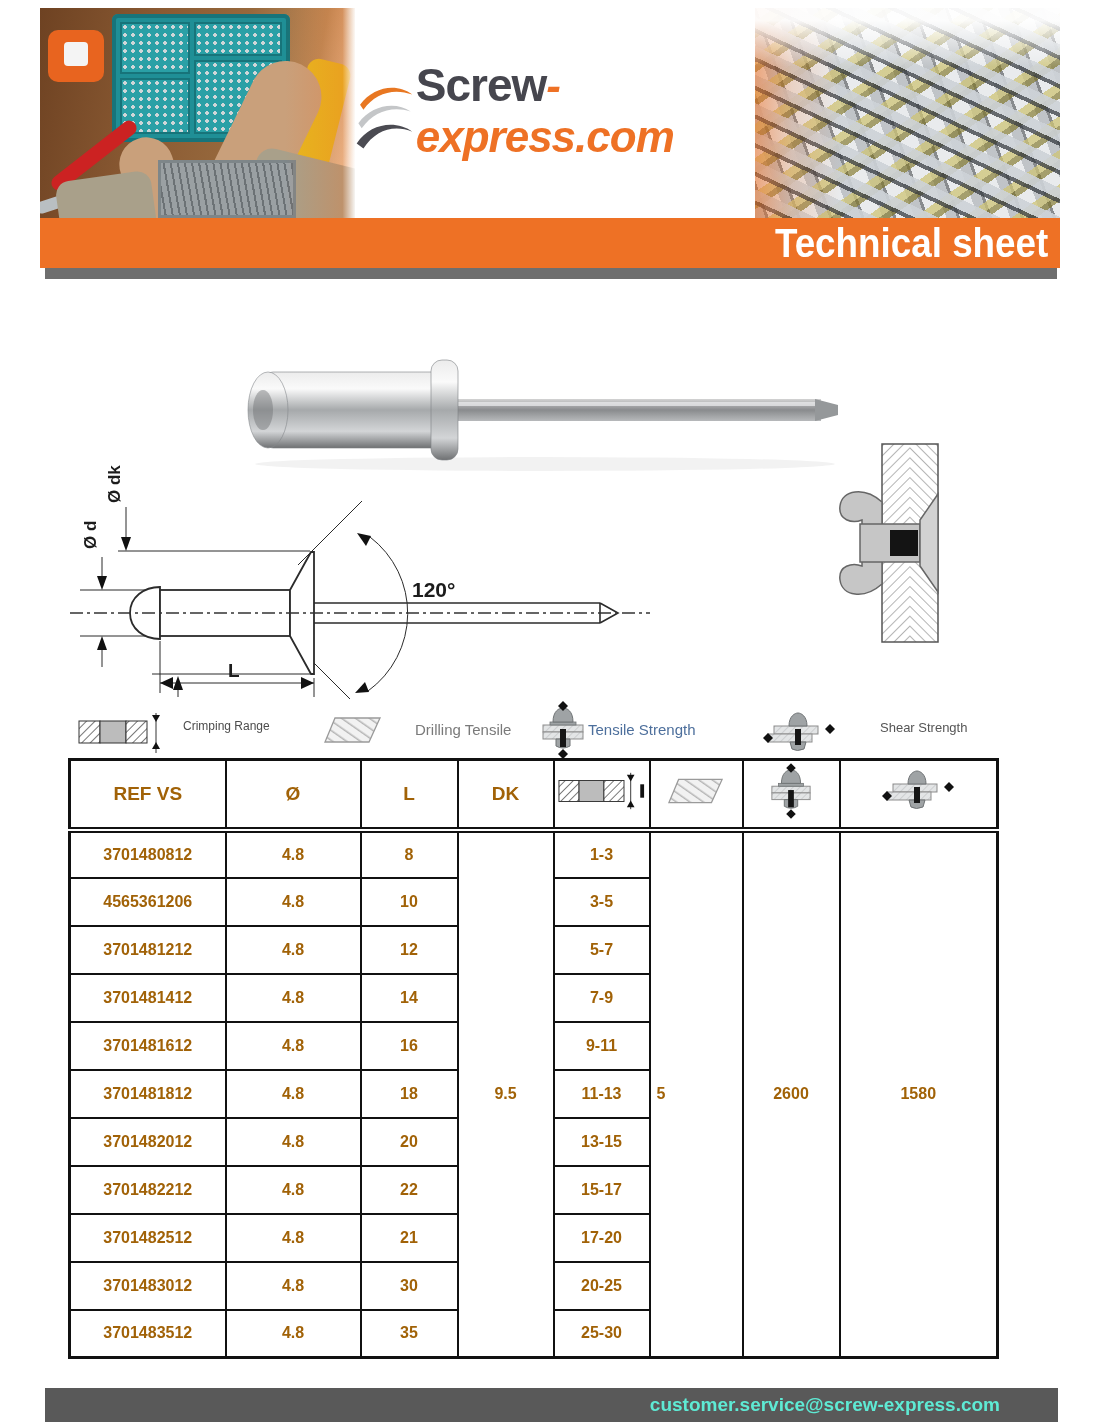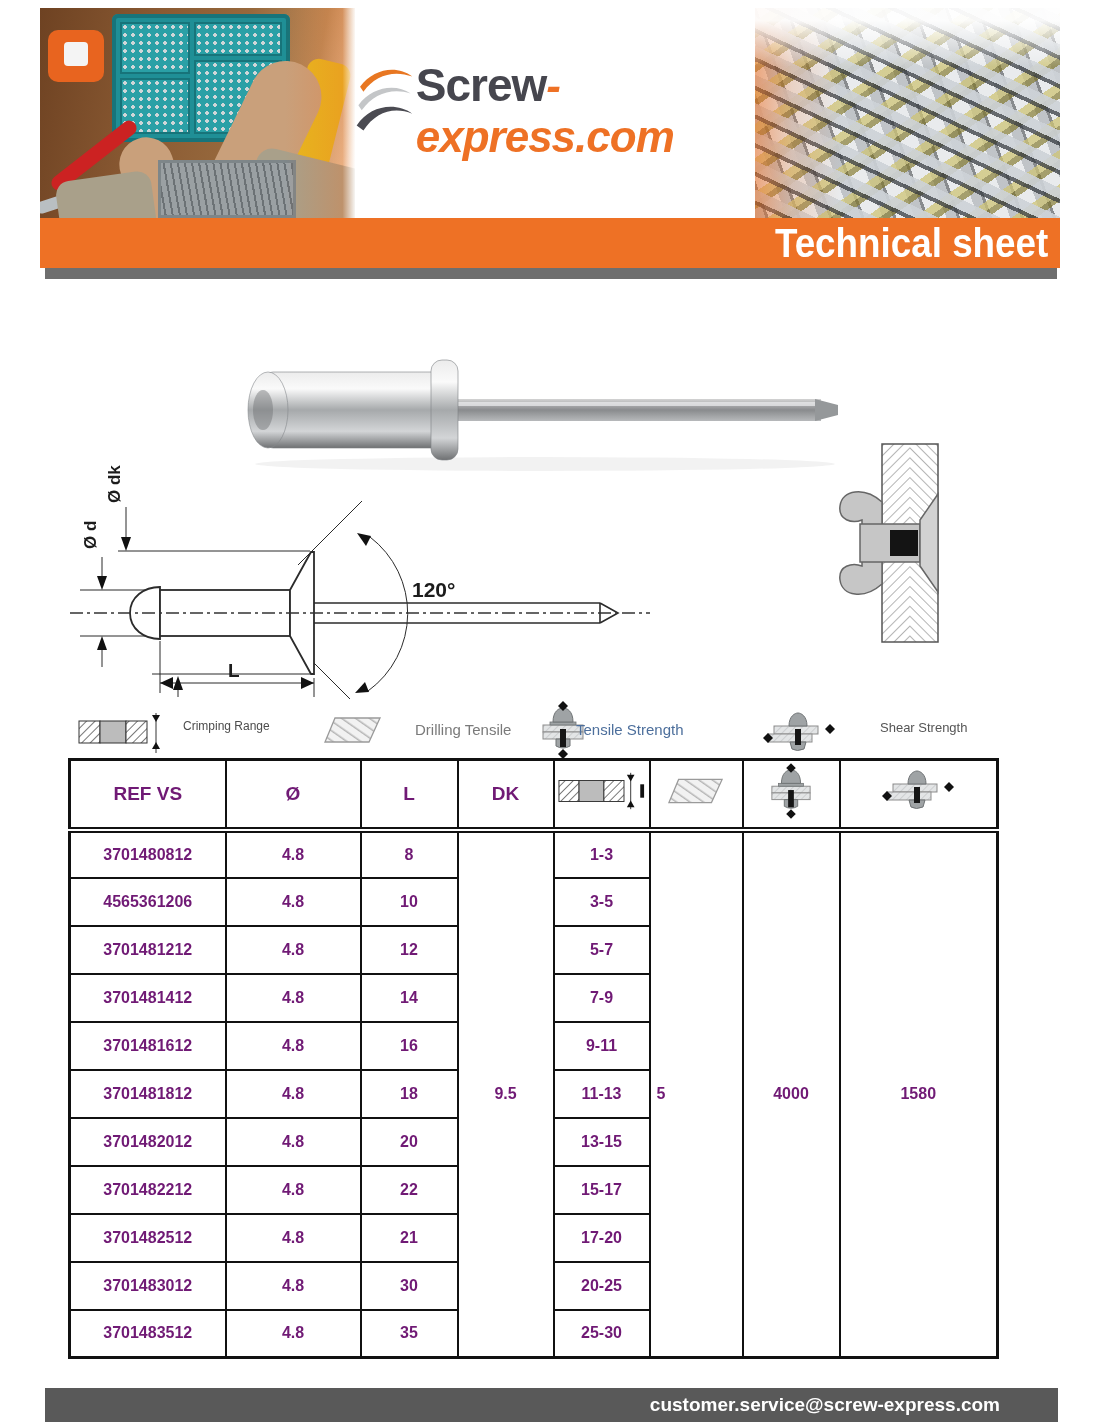--- a/index.html
+++ b/index.html
@@ -32,55 +32,55 @@
   .photo-right { left:755px; width:305px; background:#e9ebed;
     background-image:
       linear-gradient(to bottom, rgba(255,255,255,.95) 0 6%, transparent 28%),
       linear-gradient(to right, rgba(237,110,35,.55) 0, rgba(237,110,35,.2) 12%, transparent 28%),
       repeating-linear-gradient(25deg, transparent 0 12px, rgba(55,60,66,.75) 12px 16px, rgba(205,210,215,.9) 16px 26px),
       repeating-linear-gradient(-35deg, transparent 0 14px, rgba(128,118,40,.65) 14px 20px, rgba(206,196,118,.75) 20px 28px),
       repeating-linear-gradient(70deg, rgba(165,170,175,.6) 0 10px, rgba(40,44,48,.5) 10px 13px, transparent 13px 30px); }
 
   .logo-area { position:absolute; left:355px; top:8px; width:400px; height:210px; background:#fff;
     display:flex; align-items:center; justify-content:center; }
-  .logo-row { display:flex; align-items:flex-start; margin-top:-6px; }
+  .logo-row { display:flex; align-items:flex-end; margin-top:-6px; }
   .brand-dark { font-size:46px; font-weight:bold; color:#46464e; letter-spacing:-1px; }
   .brand-orange { font-size:44px; font-weight:bold; font-style:italic; color:#ee7125; letter-spacing:-1px; }
 
   .banner { position:absolute; left:40px; top:218px; width:1020px; height:50px; background:#ee7125;
     display:flex; align-items:center; justify-content:flex-end; }
   .banner-title { color:#fff; font-size:40px; font-weight:bold; display:inline-block; transform:scaleX(.92); letter-spacing:0; }
   .divider { position:absolute; left:45px; top:268px; width:1012px; height:11px; background:#6e6e6e; }
 
   
   .rivet-photo { position:absolute; left:235px; top:342px; }
   .diagram { position:absolute; left:60px; top:445px; }
   .cross-section { position:absolute; left:830px; top:438px; }
 
   
   .legend-label { position:absolute; font-weight:normal; white-space:nowrap; }
   .lbl-crimp { left:183px; top:719px; font-size:12px; color:#4c4c4c; }
   .lbl-drill { left:415px; top:721px; font-size:15px; color:#7a7a7a; }
-  .lbl-tensile { left:576px; top:721px; font-size:15px; color:#4d6f9c; }
+  .lbl-tensile { left:588px; top:721px; font-size:15px; color:#4d6f9c; }
   .lbl-shear { left:880px; top:720px; font-size:13px; color:#555;text-align:center; }
   .icon-abs { position:absolute; }
 
   
   .spec-table { position:absolute; left:68px; top:758px; border-collapse:collapse; table-layout:fixed; width:928px;
     border:3px solid #111; }
   .spec-table th, .spec-table td { border:2px solid #111; text-align:center; vertical-align:middle;
-    font-weight:bold; color:#701a75; overflow:hidden; }
+    font-weight:bold; color:#a16207; overflow:hidden; }
   .spec-table thead th { height:70px; font-size:19px; border-bottom:6px double #111; }
   .spec-table tbody td { height:48px; font-size:16px; }
   .spec-table td.left-val { text-align:left; padding-left:6px; }
 
   
   .footer-bar { position:absolute; left:45px; top:1388px; width:1013px; height:34px; background:#595959;
     display:flex; align-items:center; justify-content:flex-end; padding-right:58px; }
-  .footer-email { color:#ffffff; font-size:19px; font-weight:bold; text-decoration:none; }
+  .footer-email { color:#5eead4; font-size:19px; font-weight:bold; text-decoration:none; }
 </style>
 </head>
 <body>
 
 <svg width="0" height="0" style="position:absolute" aria-hidden="true">
   <defs>
     <pattern id="pat-hatch" width="6" height="6" patternUnits="userSpaceOnUse" patternTransform="rotate(45)">
       <rect width="6" height="6" fill="#fff"></rect>
         <line x1="0" y1="0" x2="0" y2="6" stroke="#3c3c3c" stroke-width="1.4"></line>
     </pattern>
@@ -320,21 +320,21 @@
       </tr>
     </thead>
     <tbody>
       <tr>
         <td>3701480812</td>
         <td>4.8</td>
         <td>8</td>
         <td rowspan="11">9.5</td>
         <td>1-3</td>
         <td rowspan="11" class="left-val">5</td>
-        <td rowspan="11">4000</td>
+        <td rowspan="11">2600</td>
         <td rowspan="11">1580</td>
       </tr>
       <tr>
         <td>4565361206</td>
         <td>4.8</td>
         <td>10</td>
         <td>3-5</td>
       </tr>
       <tr>
         <td>3701481212</td>

